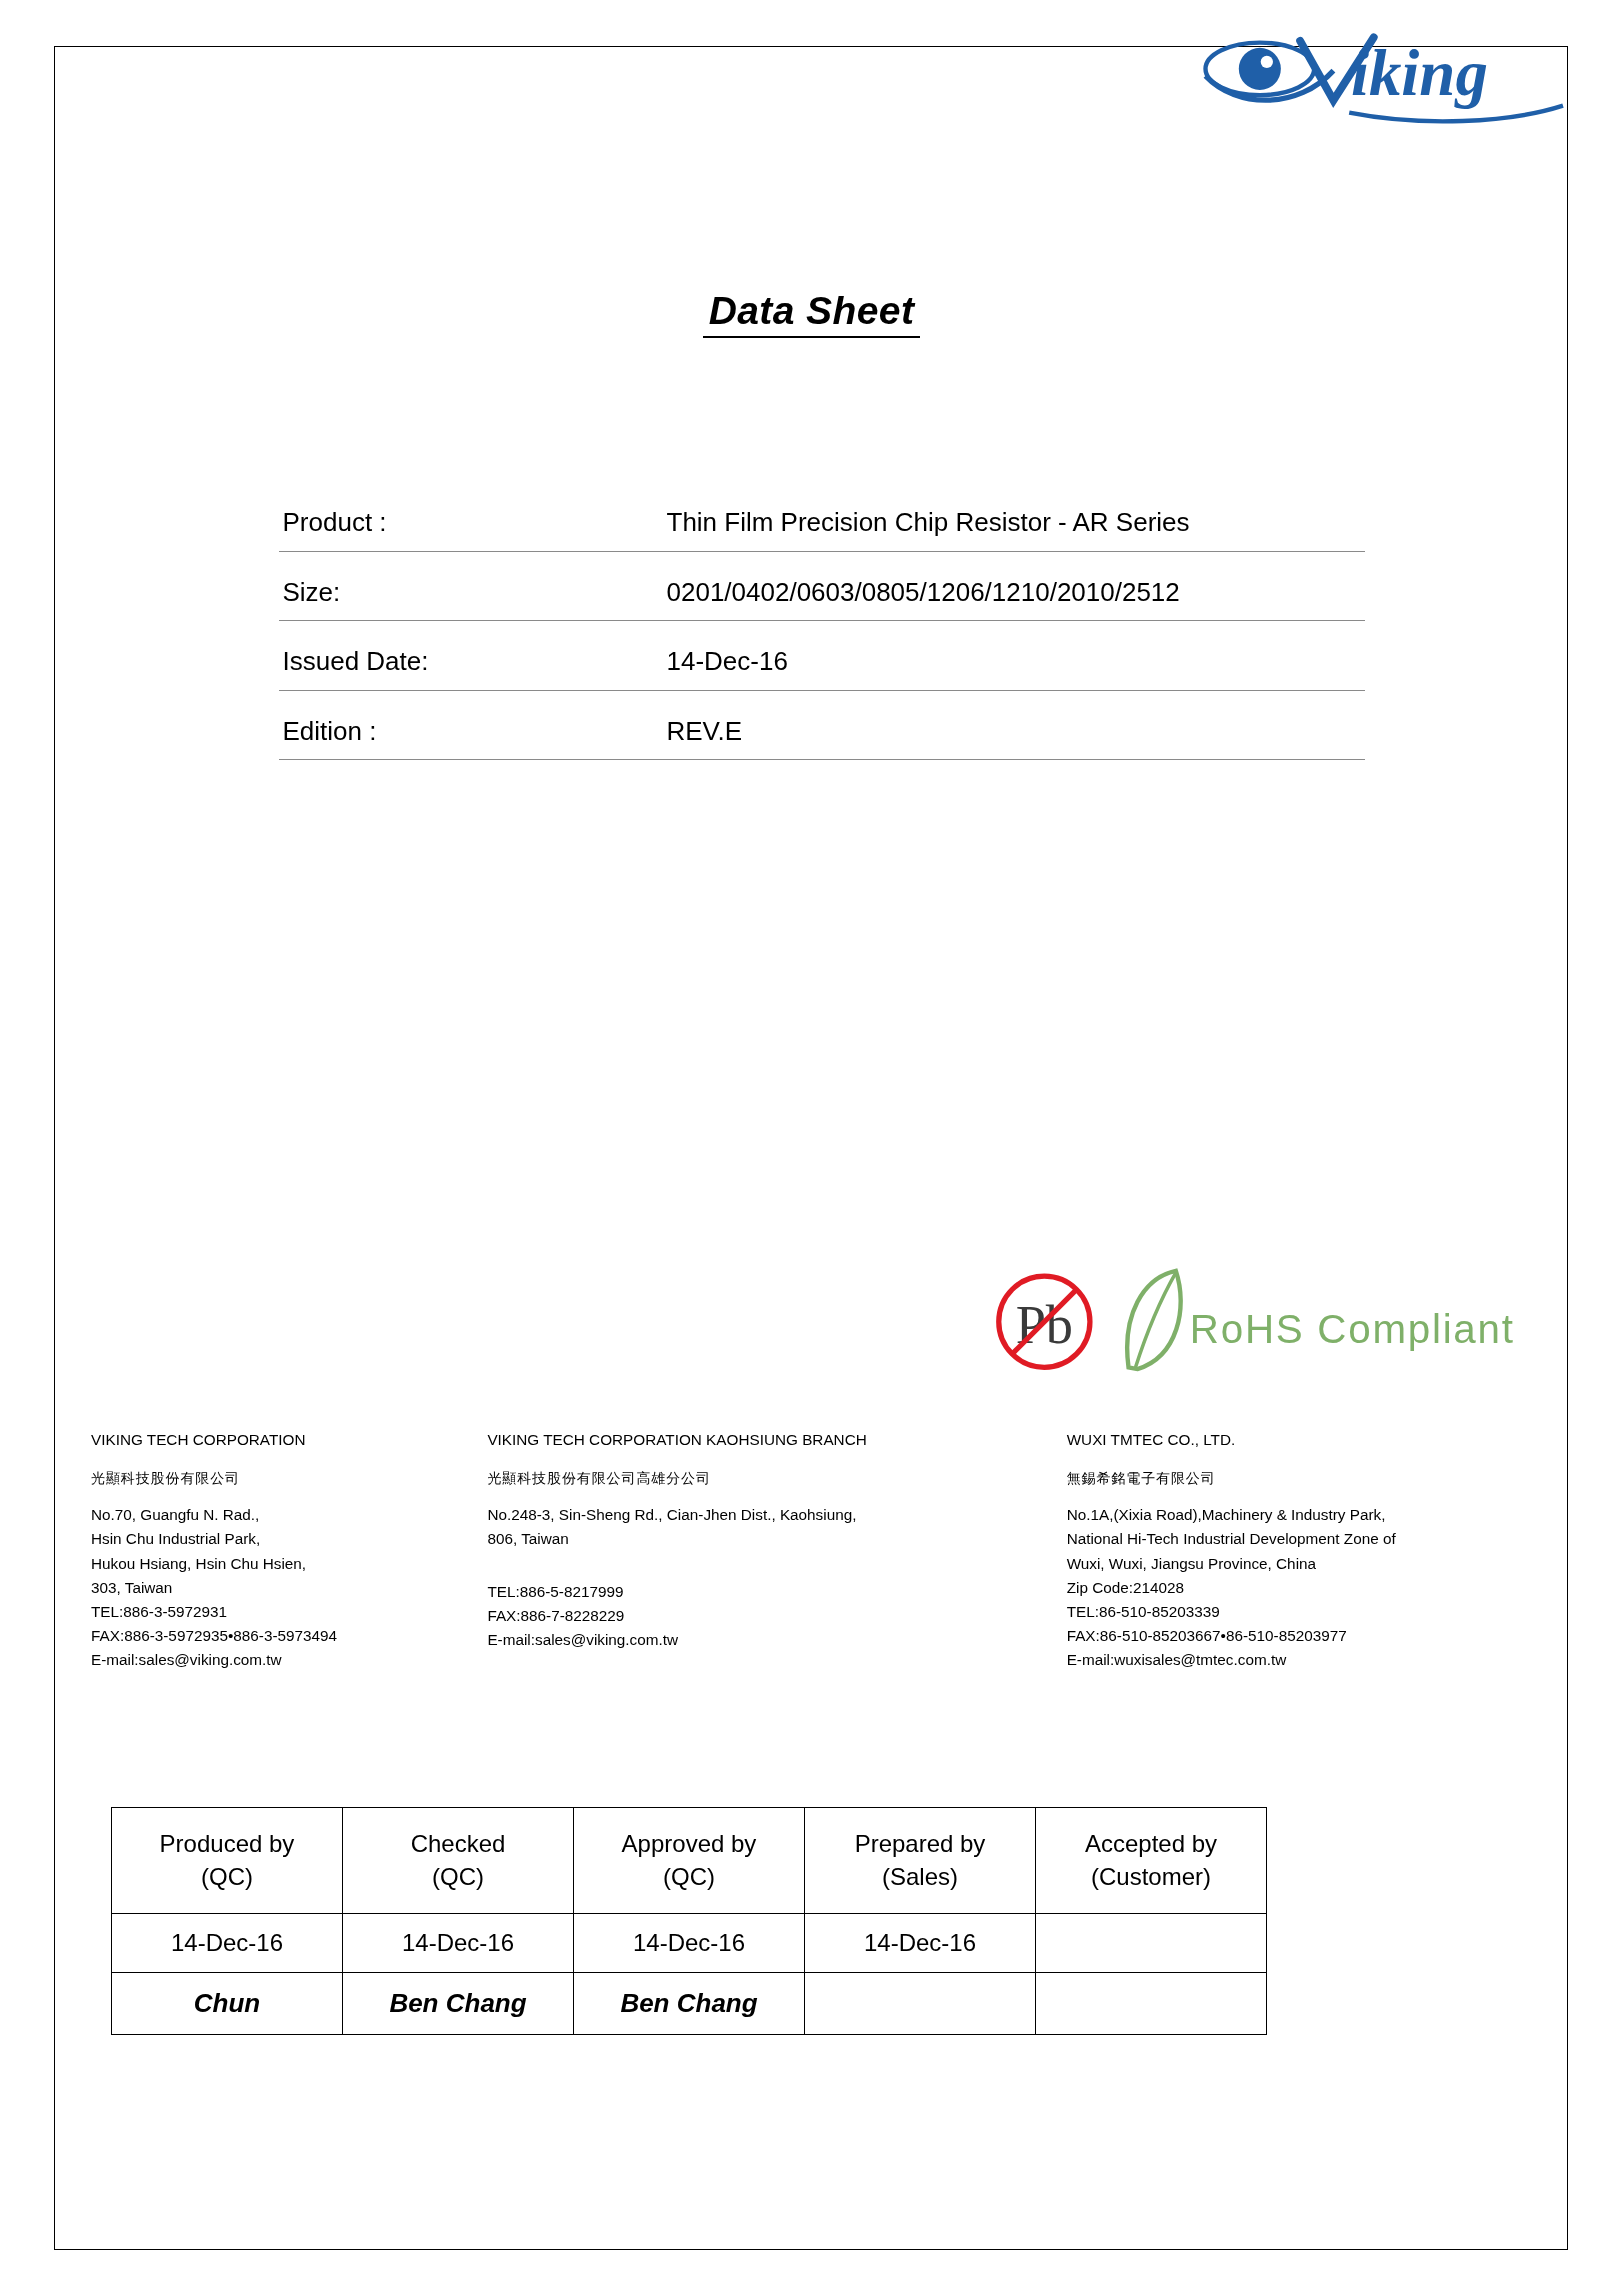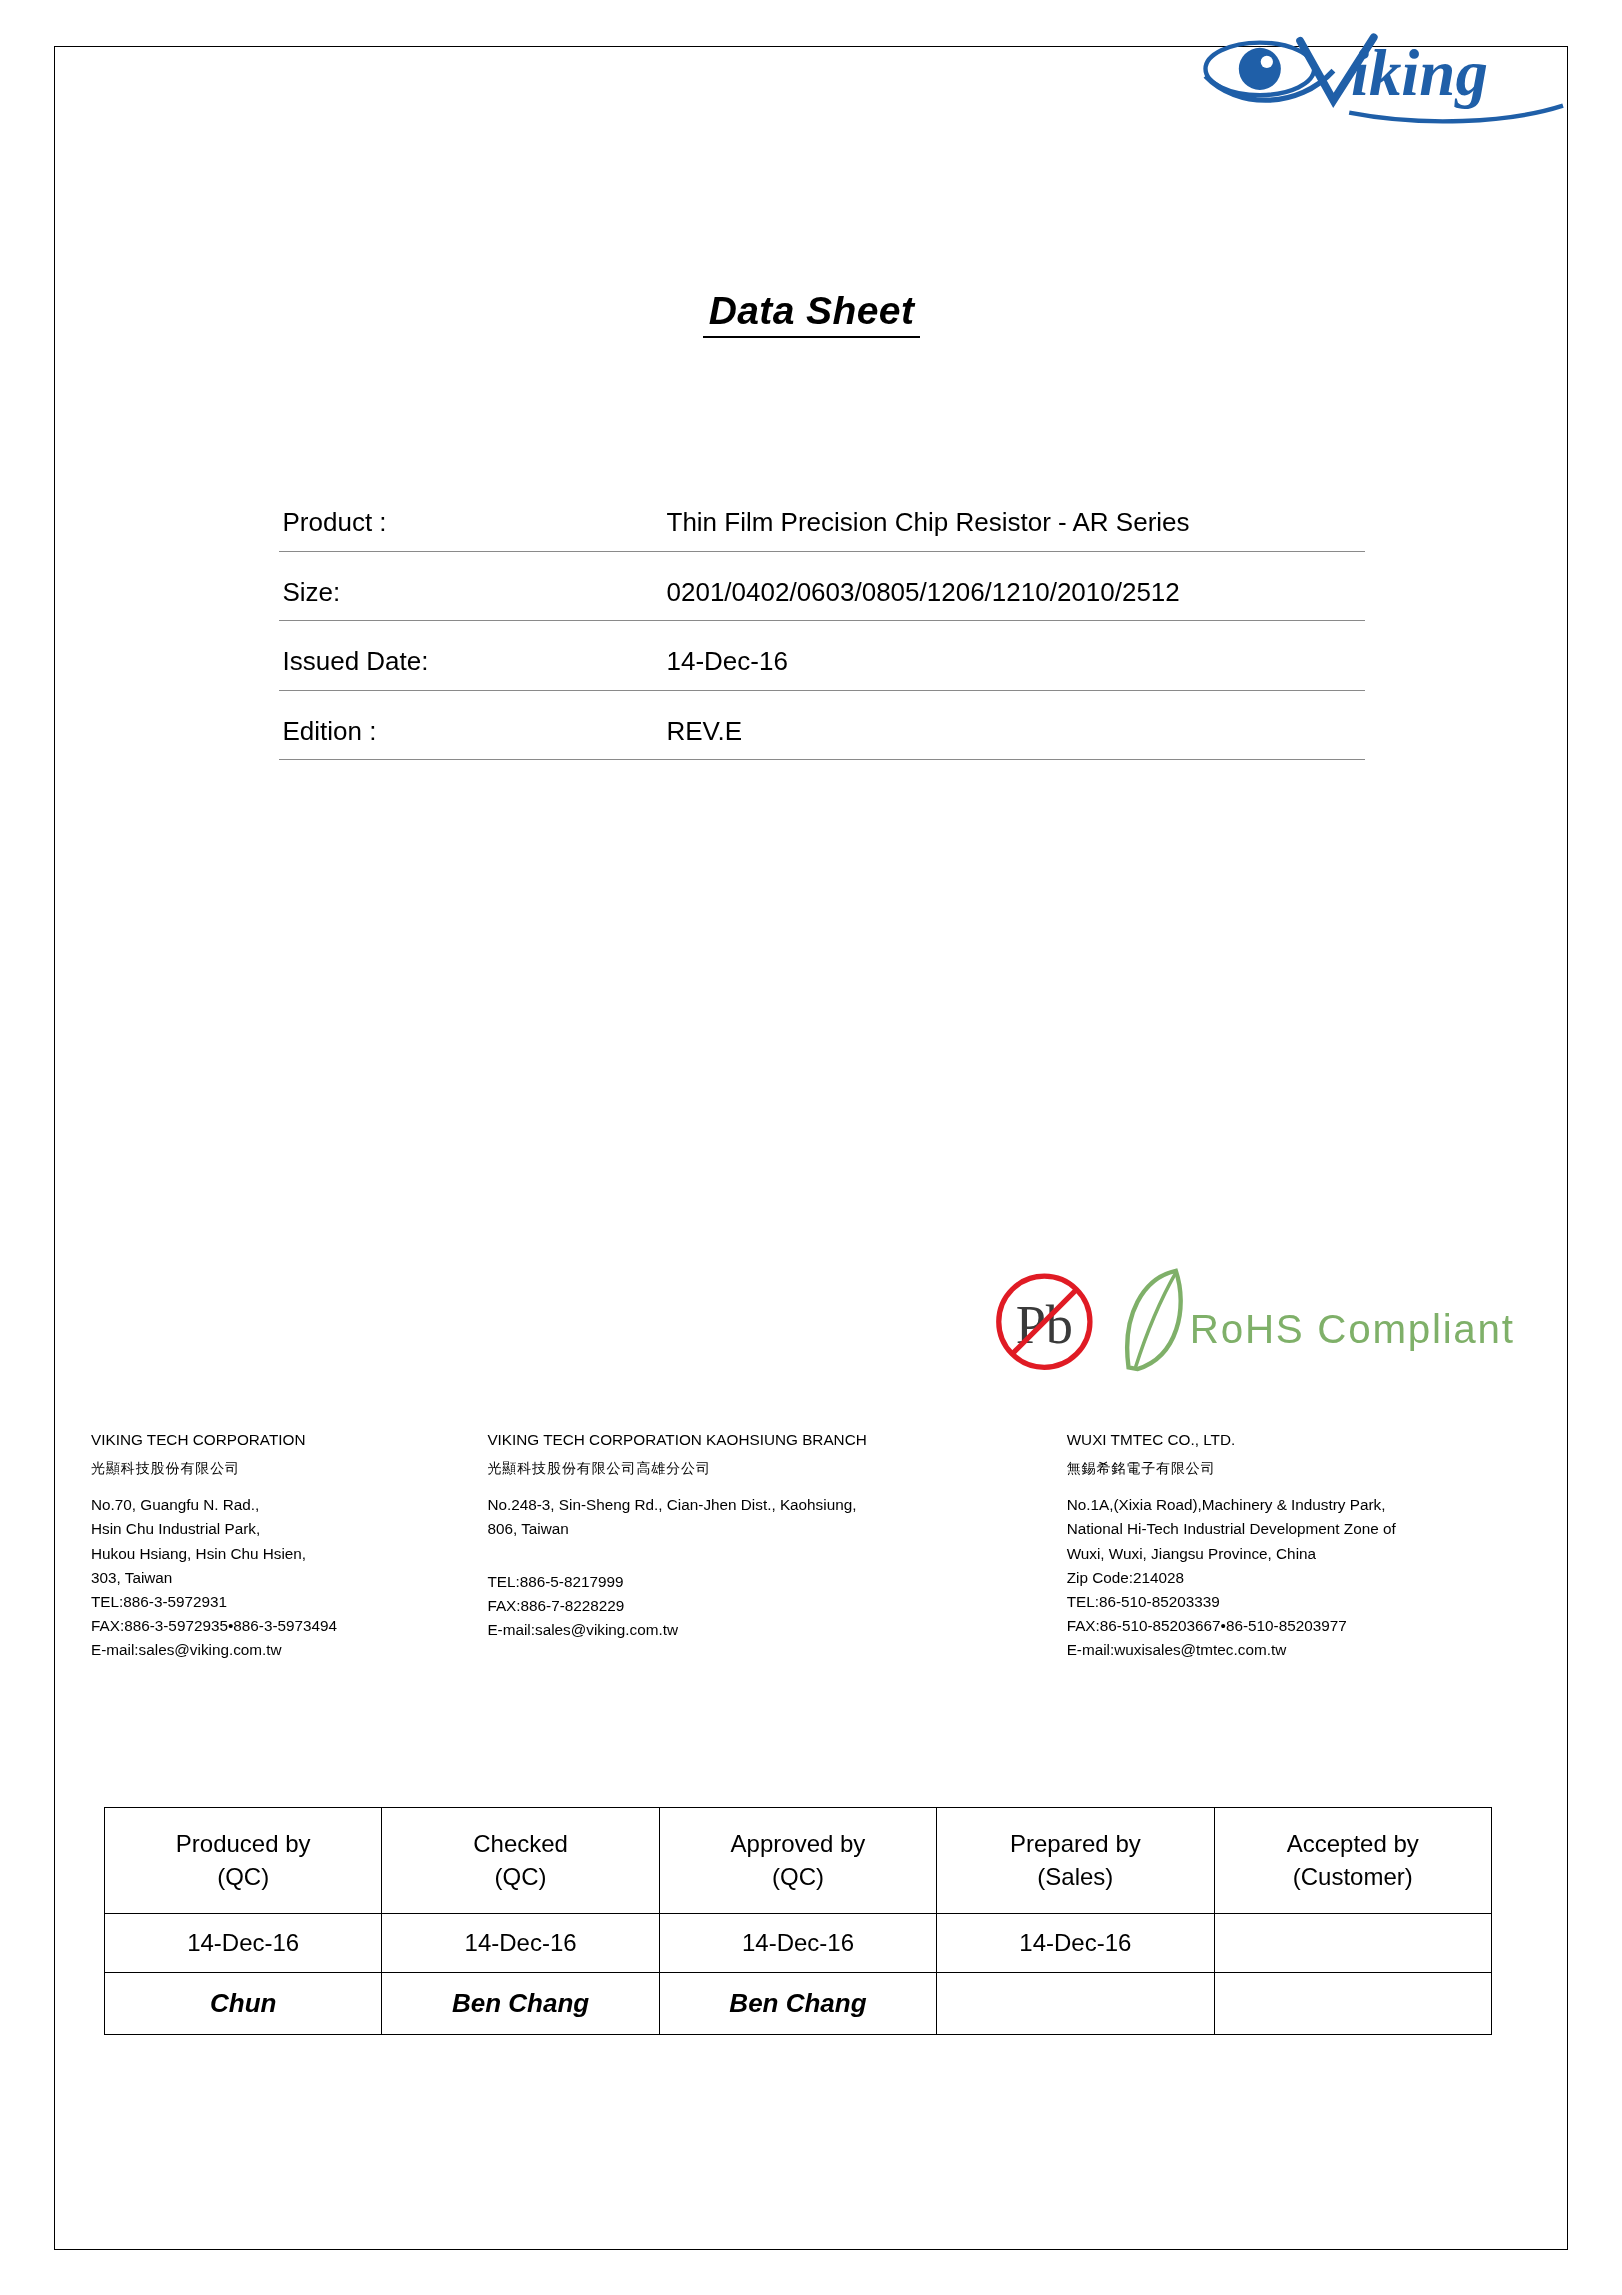--- a/index.html
+++ b/index.html
@@ -103,32 +103,32 @@
   }
   .addr-col { }
   .addr-col.c1 { width: 393px; }
   .addr-col.c2 { width: 578px; }
   .addr-col.c3 { width: 484px; }
   .addr-company { white-space: nowrap; }
   .addr-cjk {
     font-family: "DejaVu Sans", sans-serif;
     font-size: 14px;
     letter-spacing: 0.9px;
-    margin-top: 5px;
+    margin-top: 15px;
     margin-bottom: 14px;
   }
   .addr-line { white-space: nowrap; }
   .addr-gap { height: 14px; }
 
   
   .sig-wrap {
     position: absolute;
-    left: 104px;
+    left: 111px;
     top: 1807px;
-    width: 1388px;
+    width: 1156px;
   }
   table.sig {
     width: 100%;
     border-collapse: collapse;
     table-layout: fixed;
   }
   table.sig td {
     border: 1.8px solid #000000;
     text-align: center;
     font-size: 24px;

